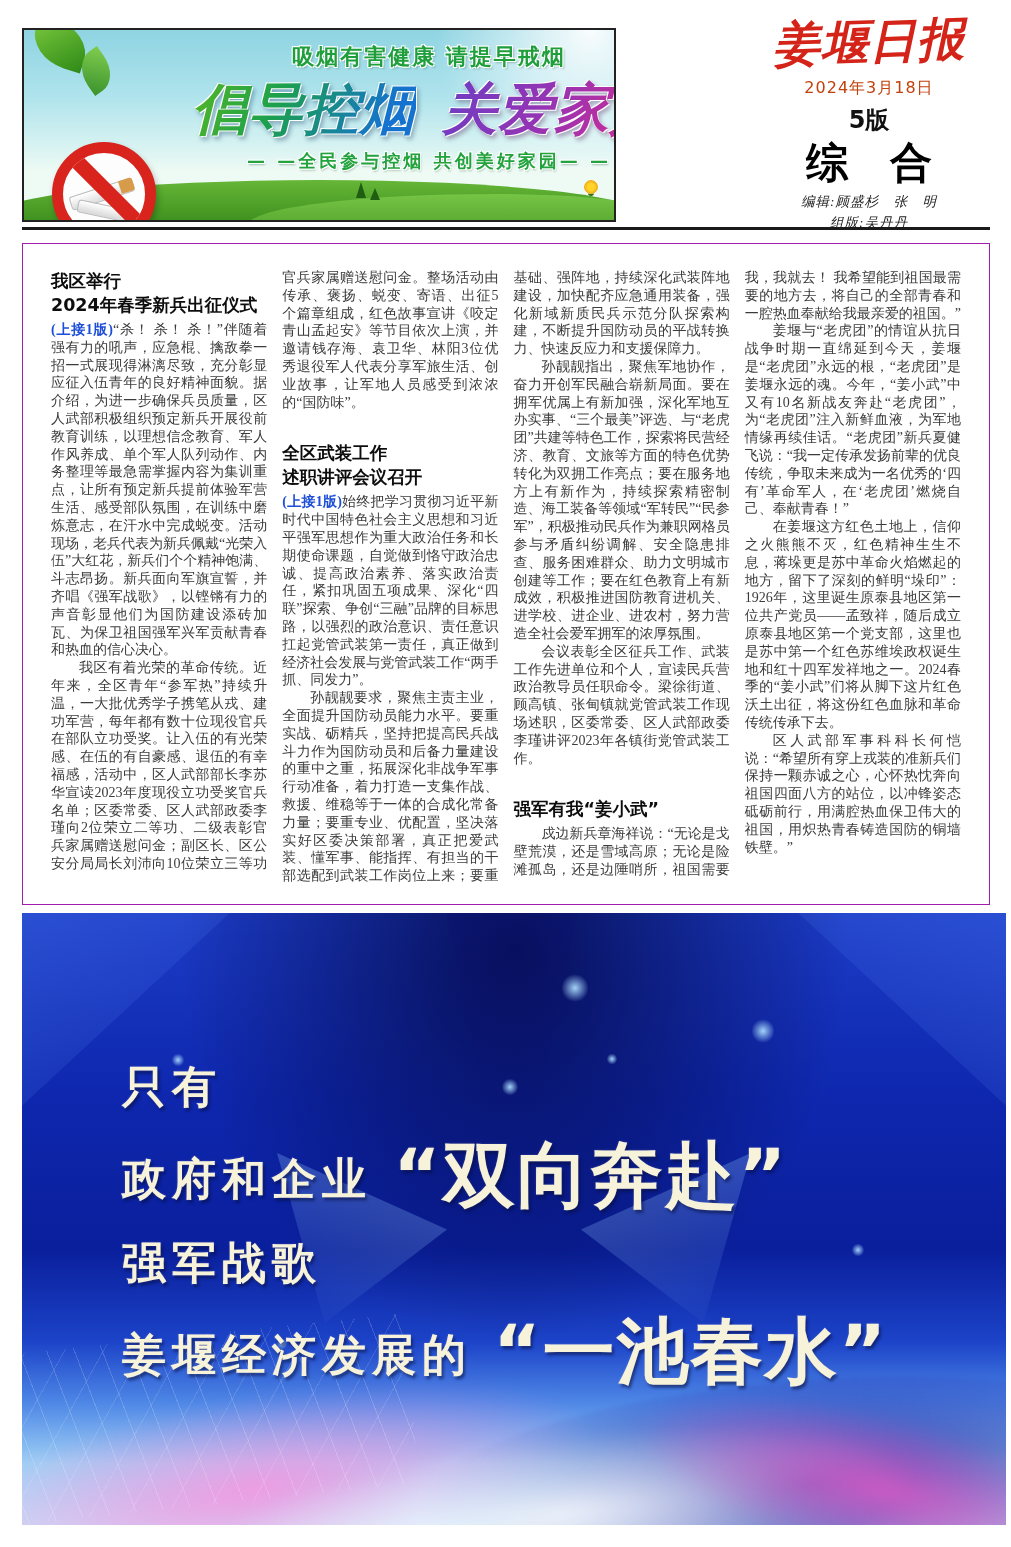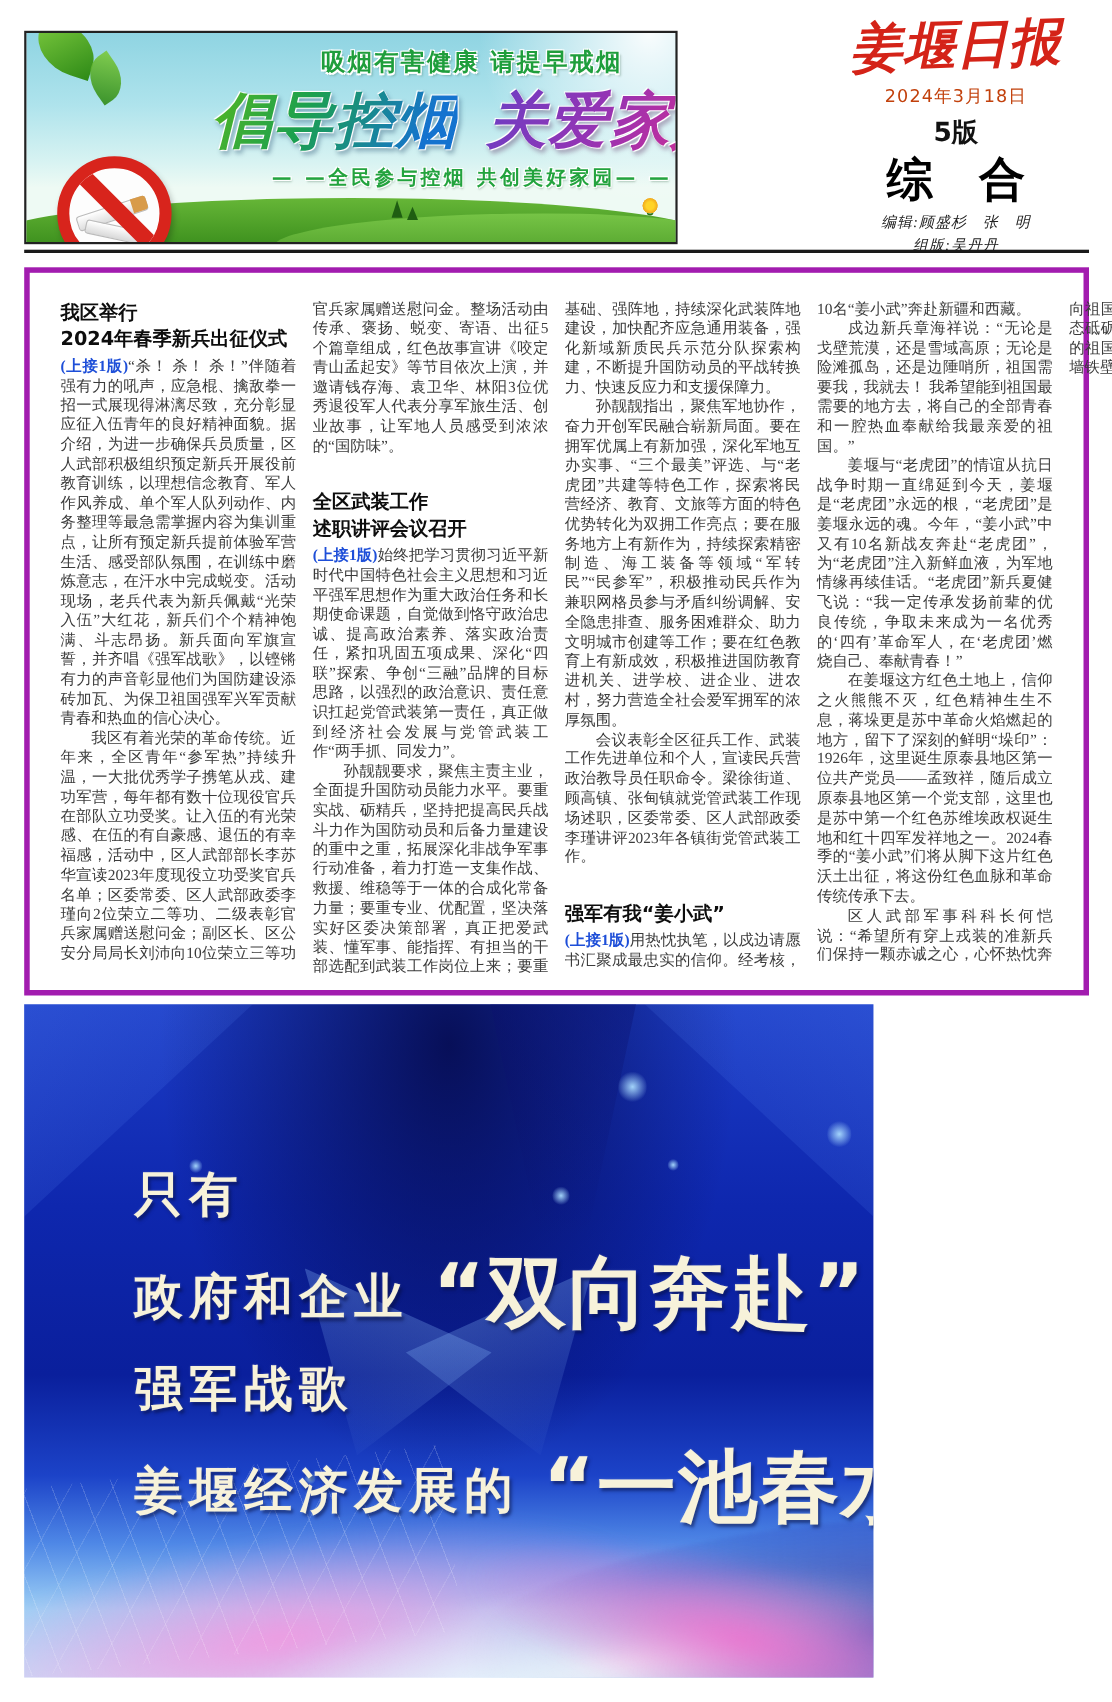--- a/index.html
+++ b/index.html
@@ -93,41 +93,41 @@
     font-family:"DejaVu Sans","Liberation Sans",sans-serif; line-height:1.1; }
   .staff-line { margin-top:6px; font-size:13.5px; color:#222; font-style:italic; letter-spacing:1px; }
   .staff-line + .staff-line { margin-top:3px; }
 
   
   .header-rule { position:absolute; left:22px; top:227px; width:968px; height:3px; background:#1a1a1a; }
 
   
   .article-box {
     position:absolute; left:22px; top:243px; width:968px; height:662px;
-    border:5px solid #a21caf; background:#fff;
+    border:1px solid #a21caf; background:#fff;
   }
   .articles-flow {
     margin:25px 28px 0; height:618px;
     column-count:4; column-gap:15px; column-fill:auto;
     font-size:14px; line-height:17.8px; color:#3b3b3b;
     text-align:justify; text-justify:inter-ideograph;
   }
   .article-headline {
     font-family:"DejaVu Sans","Liberation Sans",sans-serif;
     font-weight:700; color:#0d0d0d; font-size:17.5px; line-height:24px;
     margin-bottom:4px; break-inside:avoid;
   }
   .article + .article .article-headline { margin-top:30px; }
   .para { text-indent:0; }
   .para.indent { text-indent:2em; }
   .para .prefix { font-weight:700; color:#1d4ed8; }
 
   
   .blue-banner {
-    position:absolute; left:22px; top:913px; width:772px; height:612px; overflow:hidden;
+    position:absolute; left:22px; top:913px; width:984px; height:612px; overflow:hidden;
     background:
       radial-gradient(ellipse at 50% 6%, rgba(4,8,70,.85) 0%, rgba(4,8,70,0) 48%),
       linear-gradient(180deg,#1c3cc6 0%,#0e27ae 30%,#0a1f9c 55%,#1c43c8 70%,#4e87e6 80%,#9ed0f5 90%,#bfe7fb 100%);
   }
   .facet { position:absolute; opacity:.5; }
   .f1 { left:255px; top:240px; width:170px; height:170px;
     background:linear-gradient(200deg,rgba(140,190,255,.8),rgba(40,80,220,0));
     clip-path:polygon(100% 45%,0 0,28% 100%); }
   .f2 { right:255px; top:240px; width:170px; height:170px;
     background:linear-gradient(160deg,rgba(140,190,255,.8),rgba(40,80,220,0));
@@ -231,21 +231,20 @@
         </div>
         <p class="para"><b class="prefix">(上接1版)</b><span>始终把学习贯彻习近平新时代中国特色社会主义思想和习近平强军思想作为重大政治任务和长期使命课题，自觉做到恪守政治忠诚、提高政治素养、落实政治责任，紧扣巩固五项成果、深化“四联”探索、争创“三融”品牌的目标思路，以强烈的政治意识、责任意识扛起党管武装第一责任，真正做到经济社会发展与党管武装工作“两手抓、同发力”。</span></p>
         <p class="para indent"><span>孙靓靓要求，聚焦主责主业，全面提升国防动员能力水平。要重实战、砺精兵，坚持把提高民兵战斗力作为国防动员和后备力量建设的重中之重，拓展深化非战争军事行动准备，着力打造一支集作战、救援、维稳等于一体的合成化常备力量；要重专业、优配置，坚决落实好区委决策部署，真正把爱武装、懂军事、能指挥、有担当的干部选配到武装工作岗位上来；要重基础、强阵地，持续深化武装阵地建设，加快配齐应急通用装备，强化新域新质民兵示范分队探索构建，不断提升国防动员的平战转换力、快速反应力和支援保障力。</span></p>
         <p class="para indent"><span>孙靓靓指出，聚焦军地协作，奋力开创军民融合崭新局面。要在拥军优属上有新加强，深化军地互办实事、“三个最美”评选、与“老虎团”共建等特色工作，探索将民营经济、教育、文旅等方面的特色优势转化为双拥工作亮点；要在服务地方上有新作为，持续探索精密制造、海工装备等领域“军转民”“民参军”，积极推动民兵作为兼职网格员参与矛盾纠纷调解、安全隐患排查、服务困难群众、助力文明城市创建等工作；要在红色教育上有新成效，积极推进国防教育进机关、进学校、进企业、进农村，努力营造全社会爱军拥军的浓厚氛围。</span></p>
         <p class="para indent"><span>会议表彰全区征兵工作、武装工作先进单位和个人，宣读民兵营政治教导员任职命令。梁徐街道、顾高镇、张甸镇就党管武装工作现场述职，区委常委、区人武部政委李瑾讲评2023年各镇街党管武装工作。</span></p>
       </div>
       <div class="article">
         <div class="article-headline">
           <div class="headline-line">强军有我“姜小武”</div>
         </div>
-        <p class="para"><b class="prefix">(上接1版)</b><span>用热忱执笔，以戍边请愿书汇聚成最忠实的信仰。经考核，10名“姜小武”奔赴新疆和西藏。</span></p>
         <p class="para indent"><span>戍边新兵章海祥说：“无论是戈壁荒漠，还是雪域高原；无论是险滩孤岛，还是边陲哨所，祖国需要我，我就去！ 我希望能到祖国最需要的地方去，将自己的全部青春和一腔热血奉献给我最亲爱的祖国。”</span></p>
         <p class="para indent"><span>姜堰与“老虎团”的情谊从抗日战争时期一直绵延到今天，姜堰是“老虎团”永远的根，“老虎团”是姜堰永远的魂。今年，“姜小武”中又有10名新战友奔赴“老虎团”，为“老虎团”注入新鲜血液，为军地情缘再续佳话。“老虎团”新兵夏健飞说：“我一定传承发扬前辈的优良传统，争取未来成为一名优秀的‘四有’革命军人，在‘老虎团’燃烧自己、奉献青春！”</span></p>
         <p class="para indent"><span>在姜堰这方红色土地上，信仰之火熊熊不灭，红色精神生生不息，蒋垛更是苏中革命火焰燃起的地方，留下了深刻的鲜明“垛印”：1926年，这里诞生原泰县地区第一位共产党员——孟致祥，随后成立原泰县地区第一个党支部，这里也是苏中第一个红色苏维埃政权诞生地和红十四军发祥地之一。2024春季的“姜小武”们将从脚下这片红色沃土出征，将这份红色血脉和革命传统传承下去。</span></p>
         <p class="para indent"><span>区人武部军事科科长何恺说：“希望所有穿上戎装的准新兵们保持一颗赤诚之心，心怀热忱奔向祖国四面八方的站位，以冲锋姿态砥砺前行，用满腔热血保卫伟大的祖国，用炽热青春铸造国防的铜墙铁壁。”</span></p>
       </div>
     </div>
 </div>
 
 <div class="blue-banner">
   <div class="facet f3"></div>

